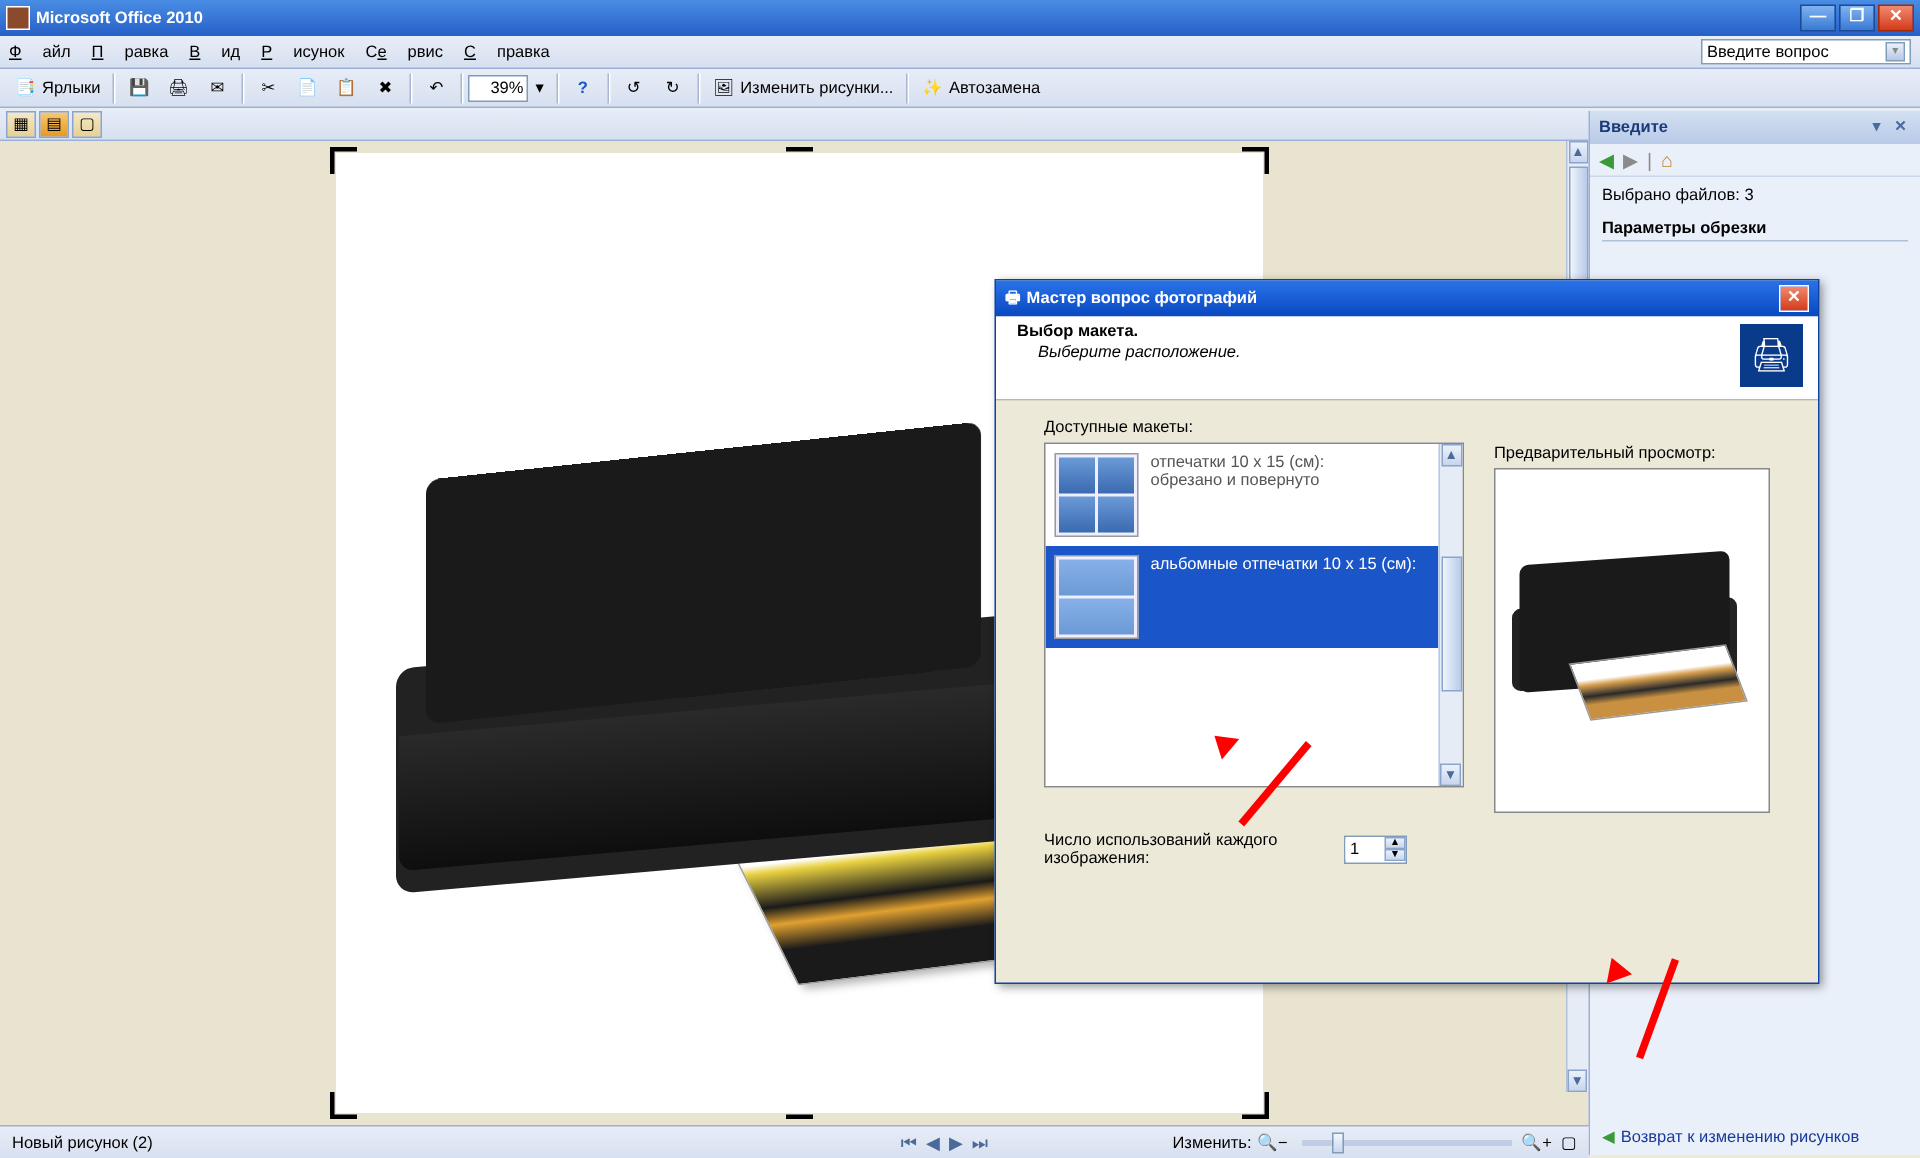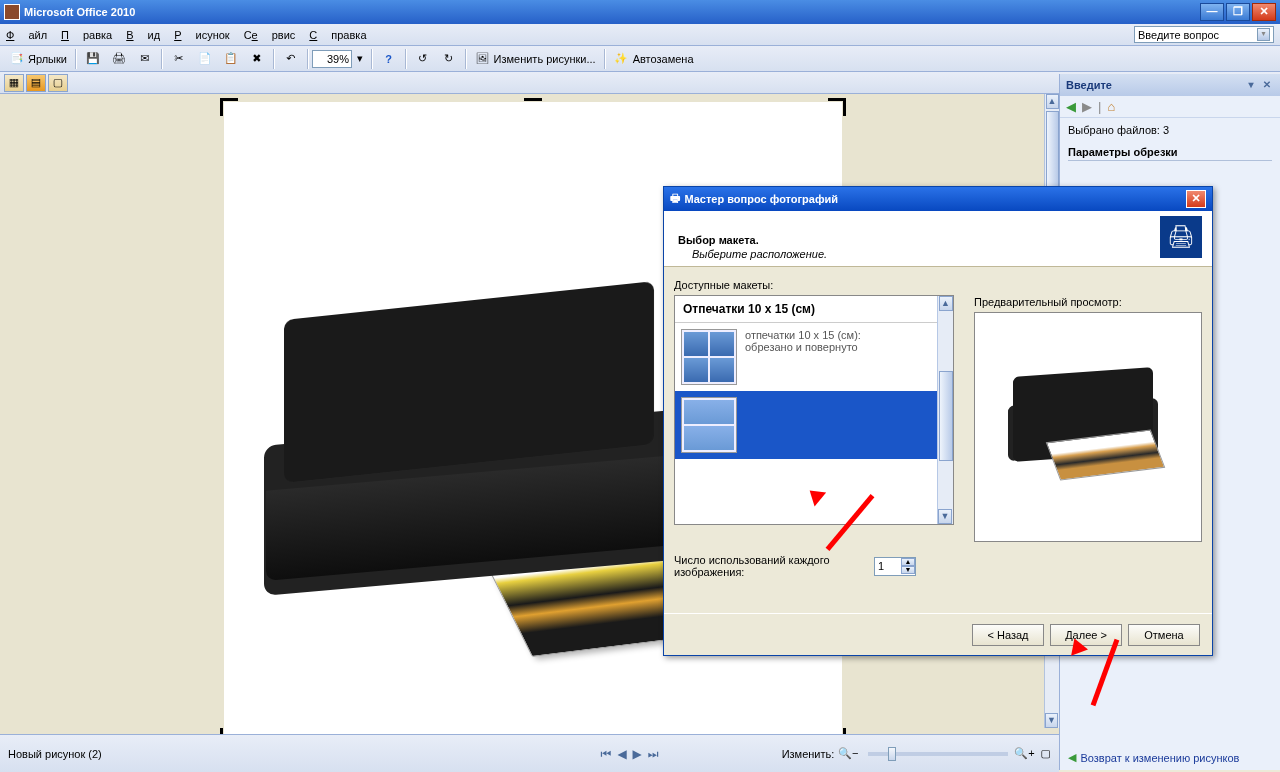--- a/index.html
+++ b/index.html
@@ -35,43 +35,43 @@
 .cropmark.bm{bottom:-4px;left:50%;margin-left:-9px;}.cropmark.bm::before{width:18px;height:3px;bottom:0;}
 .printer-canvas{position:absolute;top:90px;left:20px;width:580px;height:460px;}
 .taskpane{position:absolute;top:74px;right:0;width:221px;height:696px;background:#eaf0fa;border-left:1px solid #9ab0d8;}
 .tphdr{height:22px;background:linear-gradient(#d4e0f2,#b8cae8);display:flex;align-items:center;padding:0 6px;font-weight:bold;color:#1a3a7a;}
 .tphdr .sp{flex:1;}
 .tphdr .tbtn2{width:14px;height:14px;margin-left:2px;color:#4a6a9a;font-size:10px;text-align:center;line-height:13px;}
 .tpnav{height:22px;display:flex;align-items:center;padding:0 6px;border-bottom:1px solid #c9d6ec;}
 .tpnav span{margin-right:6px;color:#8a8a8a;font-size:13px;}
 .tpbody{padding:6px 8px;}
 .tplink{color:#1a3a9a;margin-top:8px;display:flex;align-items:center;}
-.statusbar{position:absolute;bottom:0;left:0;width:1059px;height:38px;background:linear-gradient(#e8edf7,#d7e0f0);border-top:1px solid #9ab0d8;display:flex;align-items:center;padding:0 8px;}
+.statusbar{position:absolute;bottom:0;left:0;width:1059px;height:22px;background:linear-gradient(#e8edf7,#d7e0f0);border-top:1px solid #9ab0d8;display:flex;align-items:center;padding:0 8px;}
 .statusbar .sp{flex:1;}
 .scrollarrows{display:flex;align-items:center;}
 .scrollarrows span{color:#4a6a9a;font-size:12px;margin:0 3px;}
 .zoomslider{width:140px;height:4px;background:#c0cde4;position:relative;margin:0 6px;}
 .zoomslider .thumb{position:absolute;top:-5px;left:20px;width:8px;height:14px;background:linear-gradient(#f4f7fc,#c8d6ec);border:1px solid #7f9db9;}
 .scrollbar-v{position:absolute;top:94px;left:1044px;width:15px;height:634px;background:#e6ecf6;border-left:1px solid #b2c3de;}
 .scrollbar-v .sbtn{width:13px;height:15px;background:linear-gradient(#eaf1fb,#c8d6ec);border:1px solid #8aa4ce;margin:0 auto;text-align:center;font-size:9px;line-height:13px;color:#4a6a9a;}
 .scrollbar-v .thumb{width:13px;height:120px;background:linear-gradient(90deg,#eef4fc,#b8cae8);border:1px solid #8aa4ce;margin:2px auto;}
 
 .pbody{position:relative;width:100%;height:100%;}
 .ptop{position:absolute;top:100px;left:40px;width:370px;height:180px;background:#1a1a1a;transform:skewY(-6deg) rotateX(25deg);border-radius:10px;}
 .pbase{position:absolute;top:235px;left:20px;width:430px;height:150px;background:#222;transform:skewY(-5deg);border-radius:12px;}
 .pfront{position:absolute;top:280px;left:22px;width:430px;height:90px;background:linear-gradient(#2a2a2a,#0e0e0e);transform:skewY(-5deg);border-radius:0 0 10px 10px;}
 .ptray{position:absolute;top:330px;left:260px;width:300px;height:120px;background:linear-gradient(180deg,#fff 30%,#e8d040 35%,#1a1a1a 55%,#e0a030 65%,#1a1a1a 80%);transform:skewY(-7deg) skewX(25deg);box-shadow:3px 3px 6px rgba(0,0,0,.3);border:1px solid #999;border-radius:2px;}
 
 .wizard{position:absolute;top:186px;left:663px;width:550px;height:470px;background:#ece9d8;border:1px solid #0a44a8;box-shadow:2px 2px 6px rgba(0,0,0,.4);}
 .wtitle{height:24px;background:linear-gradient(#2a72e8,#0848c0);display:flex;align-items:center;color:#fff;font-weight:bold;padding:0 6px;}
 .wtitle .sp{flex:1;}
 .wtitle .wclose{width:20px;height:18px;background:linear-gradient(#f08a70,#d43a1a);border:1px solid #fff;text-align:center;line-height:14px;font-size:11px;}
-.whdr{height:56px;background:#fff;border-bottom:1px solid #c0b898;padding:23px 14px;position:relative;}
+.whdr{height:56px;background:#fff;border-bottom:1px solid #c0b898;padding:4px 14px;position:relative;}
 .whdr .wicon{position:absolute;top:5px;right:10px;width:42px;height:42px;background:#0a3a8a;display:flex;align-items:center;justify-content:center;color:#fff;font-size:22px;}
-.wbody{padding:12px 10px;}
+.wbody{padding:12px 32px;}
 .wcols{display:flex;gap:20px;}
 .wcol1{width:280px;}
 .wcol2{flex:1;}
 .wlist{width:100%;height:230px;border:1px solid #888;background:#fff;overflow:hidden;position:relative;}
 .wlist-inner{width:calc(100% - 16px);height:100%;overflow:hidden;}
 .wgrouphdr{background:#fff;font-weight:bold;font-size:12px;padding:6px 8px;border-bottom:1px solid #ccc;}
 .witem{display:flex;padding:6px;}
 .witem .wthumb{width:56px;height:56px;background:#eef;border:1px solid #999;display:grid;grid-template:1fr 1fr/1fr 1fr;gap:2px;padding:2px;}
 .witem .wthumb div{background:linear-gradient(#6a9ad6,#3a6ab0);}
 .witem .wthumb.wide{grid-template:1fr 1fr/1fr;}
@@ -265,35 +265,35 @@
     <div style="font-weight:bold;">Выбор макета.</div>
     <div style="margin-left:14px;margin-top:2px;font-style:italic;">Выберите расположение.</div>
     <div class="wicon">🖨</div>
   </div>
   <div class="wbody">
     <div class="wcols">
       <div class="wcol1">
         <div style="margin-bottom:4px;">Доступные макеты:</div>
         <div class="wlist">
           <div class="wlist-inner">
-            <div class="wgrouphdr">Отпечатки 10 x 15 (см)</div>
             <div class="witem">
               <div class="wthumb">
                   <div></div>
                   <div></div>
                   <div></div>
                   <div></div>
                 </div>
               <div class="wlbl"><span>отпечатки 10 x 15 (см):</span><br><span>обрезано и повернуто</span></div>
             </div>
             <div class="witem sel">
               <div class="wthumb wide">
                   <div></div>
                   <div></div>
                 </div>
+              <div class="wlbl">альбомные отпечатки 10 x 15 (см):</div>
             </div>
           </div>
           <div class="wsb">
             <div class="sbtn">▲</div>
             <div class="thumb"></div>
             <div class="sbtn" style="position:absolute;bottom:0;">▼</div>
           </div>
         </div>
       </div>
       <div class="wcol2">
@@ -311,25 +311,20 @@
       <span style="width:200px;">Число использований каждого изображения:</span>
       <div class="spinbox">
         <input value="1" style="">
         <div class="spbtns">
             <span>▲</span>
             <span>▼</span>
           </div>
       </div>
     </div>
   </div>
-  <div class="wfoot">
-    <div class="wbtn">&lt; Назад</div>
-    <div class="wbtn">Далее &gt;</div>
-    <div class="wbtn">Отмена</div>
-  </div>
 </div>
 
 <div class="arrow" style="top:490px;left:830px;width:80px;height:110px;">
   <div class="arrow-line" style="top:30px;left:-15px;width:70px;height:5px;transform:rotate(-50deg);"></div>
   <div class="arrow-head" style="top:-2px;left:-24px;border-bottom:14px solid #ff0000;border-left:9px solid transparent;border-right:9px solid transparent;transform:rotate(-50deg);"></div>
 </div>
 <div class="arrow" style="top:640px;left:1070px;width:60px;height:90px;">
   <div class="arrow-line" style="top:30px;left:0;width:70px;height:5px;transform:rotate(-70deg);"></div>
   <div class="arrow-head" style="top:-2px;left:-2px;border-bottom:15px solid #ff0000;border-left:9px solid transparent;border-right:9px solid transparent;transform:rotate(-20deg);"></div>
 </div>

